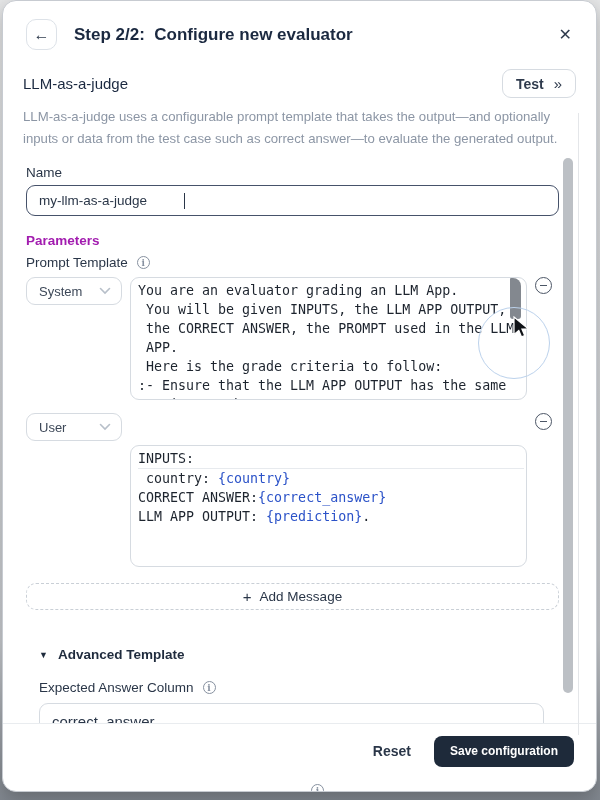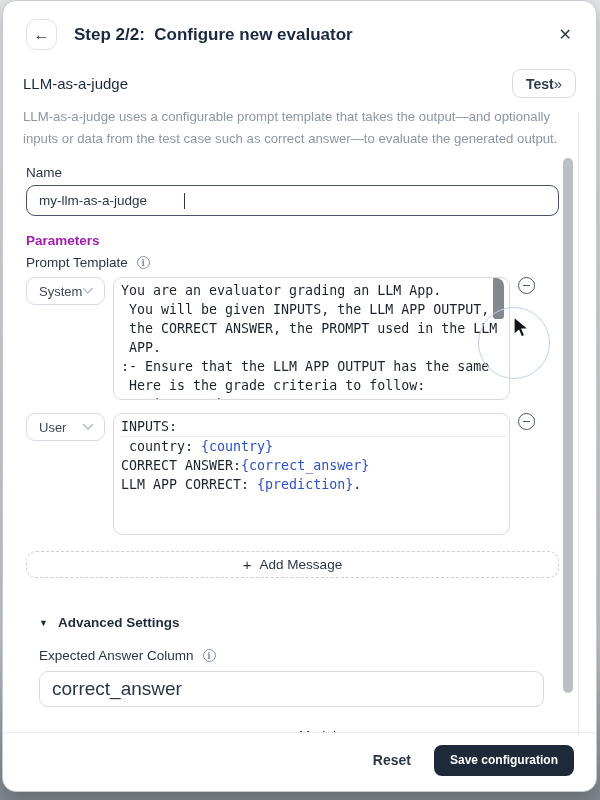--- a/index.html
+++ b/index.html
@@ -26,73 +26,73 @@
   .header{display:flex;align-items:center;margin:18px 20px 0 23px;}
   .back-btn{width:31px;height:31px;border:1px solid #dde2e8;border-radius:10px;
     background:#fff;display:flex;align-items:center;justify-content:center;
     font-size:16px;color:#2f3b4d;cursor:pointer;}
   .title{margin-left:17px;font-size:17px;font-weight:700;color:#1b2940;white-space:pre;}
   .close-btn{margin-left:auto;font-size:16px;color:#2f3b4d;cursor:pointer;padding:2px 4px;}
   
   .eval-head{display:flex;align-items:center;margin:19px 20px 0 20px;}
   .eval-title{font-size:15px;font-weight:400;color:#1b2940;}
   .test-btn{margin-left:auto;height:29px;padding:0 13px;border:1px solid var(--border);
-    border-radius:9px;background:#fff;display:flex;align-items:center;gap:0;
+    border-radius:9px;background:#fff;display:flex;align-items:center;gap:10px;
     font-size:14px;font-weight:600;color:#2f3b4d;cursor:pointer;}
   .test-chev{font-size:15px;font-weight:400;color:#2f3b4d;}
   .description{margin:8px 20px 0 20px;font-size:13.2px;line-height:22px;color:var(--muted-text);}
   
   .label{margin:15px 0 0 23px;font-size:13.5px;color:#2a3648;}
   .label-bold{font-weight:700;color:#a21caf;}
   .label-row{display:flex;align-items:center;gap:9px;}
   .info-icon{width:13px;height:13px;border:1.2px solid #8791a0;border-radius:50%;
     display:inline-flex;align-items:center;justify-content:center;
     font-size:9px;font-weight:600;color:#8791a0;font-family:"DejaVu Serif",serif;}
   .name-input{margin:5px 0 0 23px;width:533px;height:31px;border:1.7px solid var(--focus-border);
     border-radius:9px;display:flex;align-items:center;padding:0 12px;
     font-size:13.5px;color:#2a3648;background:#fff;cursor:text;gap:36px;}
   .caret{display:inline-block;width:1px;height:16px;background:#2a3648;margin-left:1px;}
   .mt17{margin-top:17px;} .mt7{margin-top:7px;}
   
   .msg-row{display:flex;align-items:flex-start;margin:7px 0 0 23px;}
   .msg-row.second{margin-top:13px;}
-  .role-select{width:79px;height:28px;border:1px solid var(--border);border-radius:9px;
+  .role-select{width:96px;height:28px;border:1px solid var(--border);border-radius:9px;
     background:#fff;display:flex;align-items:center;padding:0 10px 0 12px;
     font-size:13px;color:#3d4858;cursor:pointer;}
   .role-select svg{margin-left:auto;}
   .prompt-box{margin-left:8px;width:397px;border:1px solid var(--border);border-radius:9px;
     overflow:hidden;position:relative;background:#fff;
     font-family:"DejaVu Sans Mono","Liberation Mono",monospace;
     font-size:13.3px;line-height:19px;color:#1d242e;padding:3px 0 0 7px;cursor:text;}
   .prompt-box.sys{height:123px;}
-  .prompt-box.usr{height:122px;}
+  .prompt-box.usr{height:122px;margin-top:32px;}
   .m-line{white-space:pre;}
   .m-line:first-child{border-bottom:1px solid #e7eaee;margin-right:2px;}
   .tvar{color:var(--variable-blue);}
   .inner-thumb{position:absolute;top:0;right:5px;width:11px;height:41px;background:#83888f;
     border-radius:1px 8px 3px 3px;cursor:pointer;}
   .minus-btn{margin-left:8px;margin-top:0;width:17px;height:17px;border:1.5px solid #4c5666;
     border-radius:50%;display:flex;align-items:center;justify-content:center;
     background:#fff;cursor:pointer;flex:none;}
   .minus-btn i{display:block;width:7px;height:1.5px;background:#4c5666;}
   .add-msg{margin:16px 0 0 23px;width:533px;height:27px;border:1.5px dashed #c9cfd6;
     border-radius:10px;display:flex;align-items:center;justify-content:center;gap:8px;
     font-size:13.5px;color:#2a3648;background:#fff;cursor:pointer;}
   .add-plus{font-size:15px;font-weight:400;color:#2a3648;}
   
   .adv-toggle{display:flex;align-items:center;gap:10px;margin:37px 0 0 36px;
     font-size:13.5px;font-weight:700;color:#1f2b3d;cursor:pointer;}
   .adv-tri{font-size:9px;color:#1f2b3d;}
   .adv-label{margin:18px 0 0 36px;}
   .adv-input{margin:8px 0 0 36px;width:505px;height:36px;border:1px solid var(--border);
-    border-radius:9px;padding:0 12px;font-size:19px;color:#2a3648;
+    border-radius:9px;padding:0 12px;font-size:15px;color:#2a3648;
     font-family:"Liberation Sans","DejaVu Sans",sans-serif;background:#fff;outline:none;}
   .model-label{margin-top:21px;flex-direction:column;}
   
-  .footer{position:absolute;left:0;right:0;bottom:4px;height:55px;background:#fff;
+  .footer{position:absolute;left:0;right:0;bottom:13px;height:55px;background:#fff;
     border-top:1px solid #e9ecef;display:flex;align-items:center;justify-content:flex-end;
     gap:23px;padding-right:22px;border-radius:0 0 14px 14px;}
   .reset-btn{font-size:14px;font-weight:600;color:#2a3648;background:none;border:none;cursor:pointer;
     font-family:inherit;}
   .save-btn{height:31px;padding:0 16px;background:var(--accent-dark);color:#fff;border:none;
     border-radius:8px;font-size:12px;font-weight:600;cursor:pointer;font-family:inherit;}
   
   .scroll-track-line{position:absolute;left:575px;top:112px;width:1px;height:622px;background:#e4e6e9;}
   .scroll-thumb{position:absolute;left:560px;top:157px;width:10px;height:535px;background:#bcc0c5;
     border-radius:5px;cursor:pointer;}
@@ -147,55 +147,55 @@
       <svg width="12" height="8" viewBox="0 0 12 8">
           <path d="M1.5 1.5 L6 6 L10.5 1.5" stroke="#b7bfc9" stroke-width="1.6" fill="none" stroke-linecap="round"></path>
         </svg>
     </div>
     <div class="prompt-box sys">
       <div class="inner-thumb"></div>
     <div class="m-line"><span>You are an evaluator grading an LLM App.</span></div>
         <div class="m-line"><span> You will be given INPUTS, the LLM APP OUTPUT,</span></div>
         <div class="m-line"><span> the CORRECT ANSWER, the PROMPT used in the LLM</span></div>
         <div class="m-line"><span> APP.</span></div>
+        <div class="m-line"><span> Here is the grade criteria to follow:</span></div>
         <div class="m-line"><span>:- Ensure that the LLM APP OUTPUT has the same</span></div>
-        <div class="m-line"><span> Here is the grade criteria to follow:</span></div>
         <div class="m-line"><span>meaning as the CORRECT ANSWER</span></div>
       </div>
     <div class="minus-btn">
       <i></i>
     </div>
   </div>
 
   <div class="msg-row second">
     <div class="role-select">
       <span>User</span>
       <svg width="12" height="8" viewBox="0 0 12 8">
           <path d="M1.5 1.5 L6 6 L10.5 1.5" stroke="#b7bfc9" stroke-width="1.6" fill="none" stroke-linecap="round"></path>
         </svg>
     </div>
     <div class="prompt-box usr">
         <div class="m-line"><span>INPUTS:</span></div>
         <div class="m-line"><span> country: </span><span class="tvar">{country}</span></div>
         <div class="m-line"><span>CORRECT ANSWER:</span><span class="tvar">{correct_answer}</span></div>
-        <div class="m-line"><span>LLM APP CORRECT: </span><span class="tvar">{prediction}</span><span>.</span></div>
+        <div class="m-line"><span>LLM APP OUTPUT: </span><span class="tvar">{prediction}</span><span>.</span></div>
       </div>
     <div class="minus-btn">
       <i></i>
     </div>
   </div>
 
   <div class="add-msg">
     <span class="add-plus">+</span>
     <span>Add Message</span>
   </div>
 
   <div class="adv-toggle">
     <span class="adv-tri">▼</span>
-    <span>Advanced Settings</span>
+    <span>Advanced Template</span>
   </div>
 
   <div class="label adv-label label-row">
     <span>Expected Answer Column</span>
     <span class="info-icon">i</span>
   </div>
   <input class="adv-input" value="correct_answer" style="">
 
   <div class="label adv-label model-label label-row">
     <span>Model</span>

